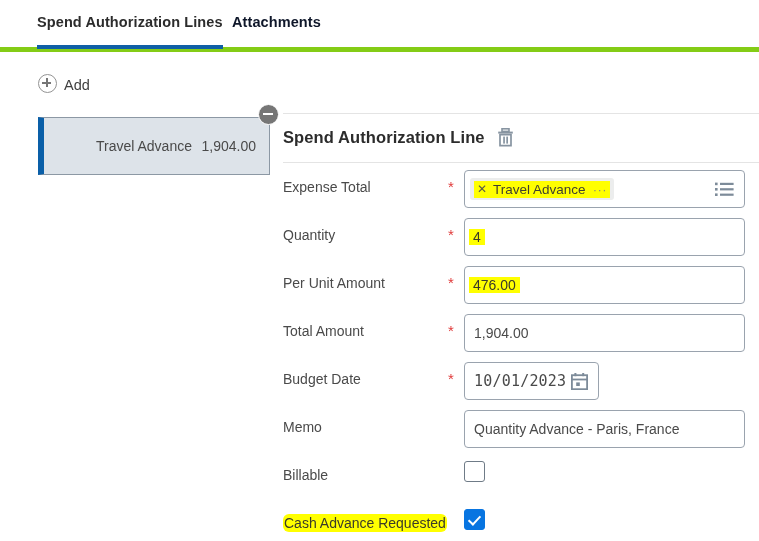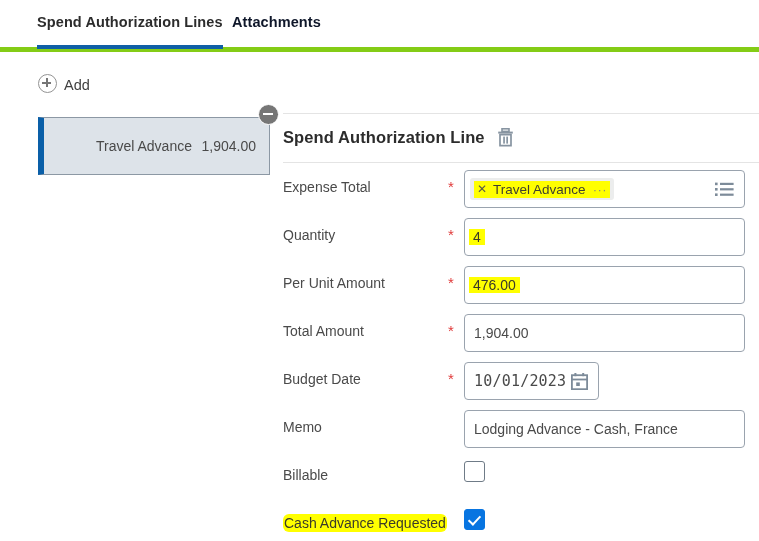--- a/index.html
+++ b/index.html
@@ -380,21 +380,21 @@
           <rect x="5.2" y="9.4" width="3.6" height="3.6" fill="#7d8b99"></rect>
         </svg>
       </span>
     </div>
   </div>
 
   <div class="row">
     <span class="label">Memo</span>
     <span class="req"></span>
     <div class="field">
-      <span class="field-text">Lodging Advance - Cash, France</span>
+      <span class="field-text">Quantity Advance - Paris, France</span>
     </div>
   </div>
 
   <div class="row">
     <span class="label">Billable</span>
     <div class="cbox"></div>
   </div>
 
   <div class="row">
     <span class="label hl">Cash Advance Requested</span>

